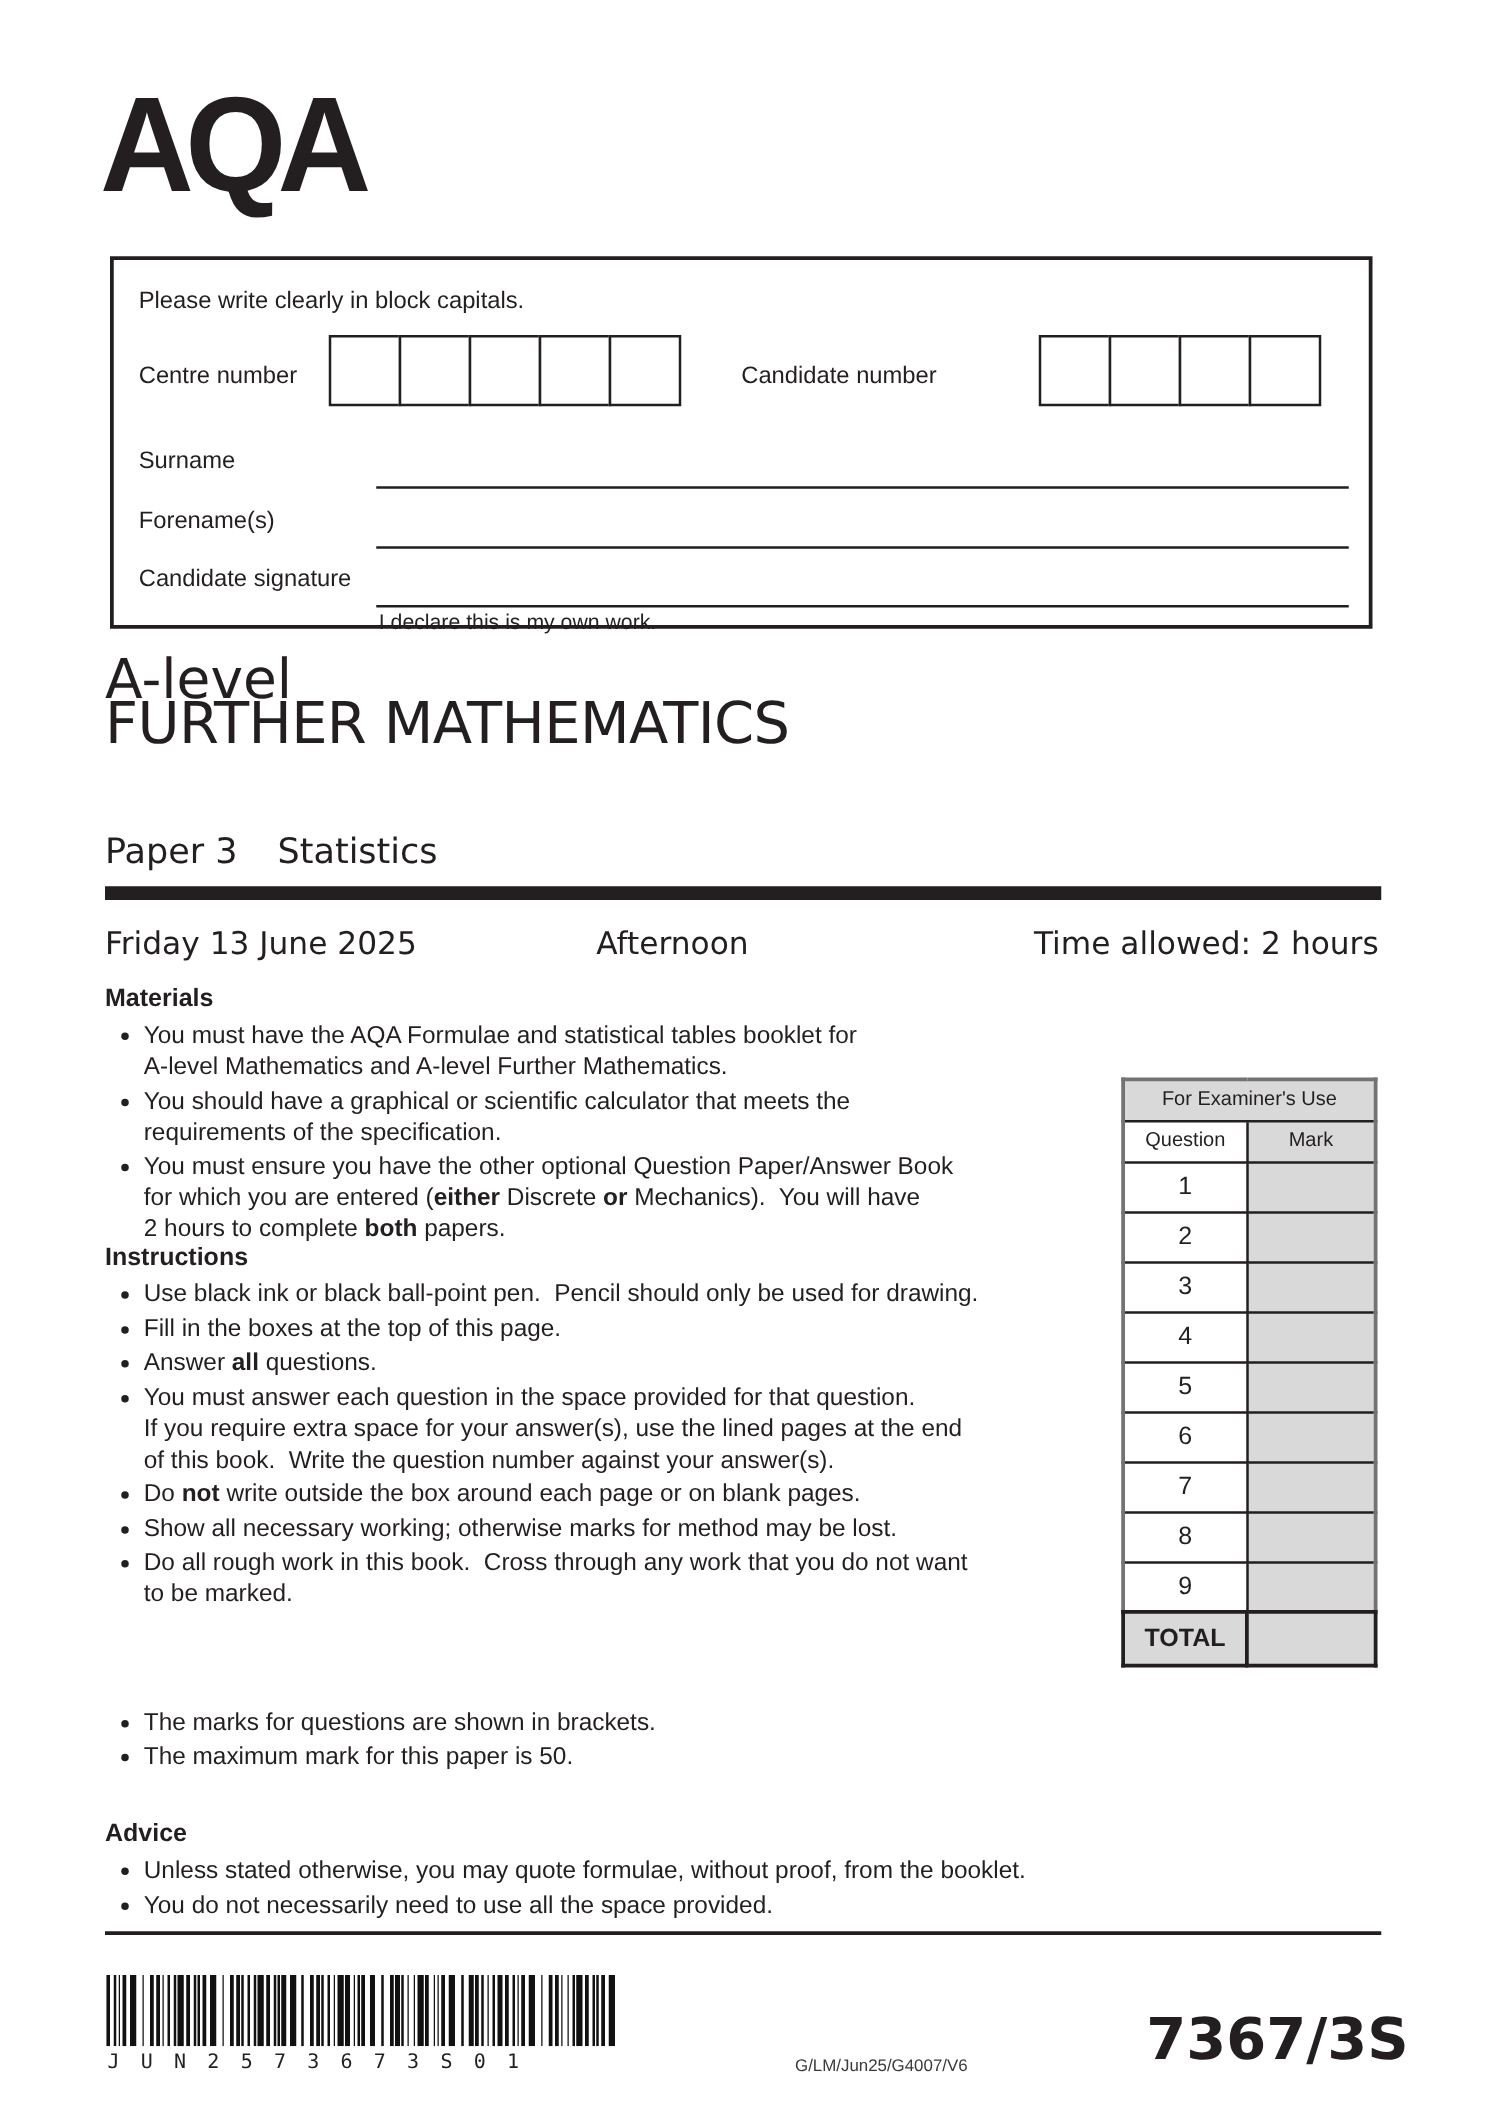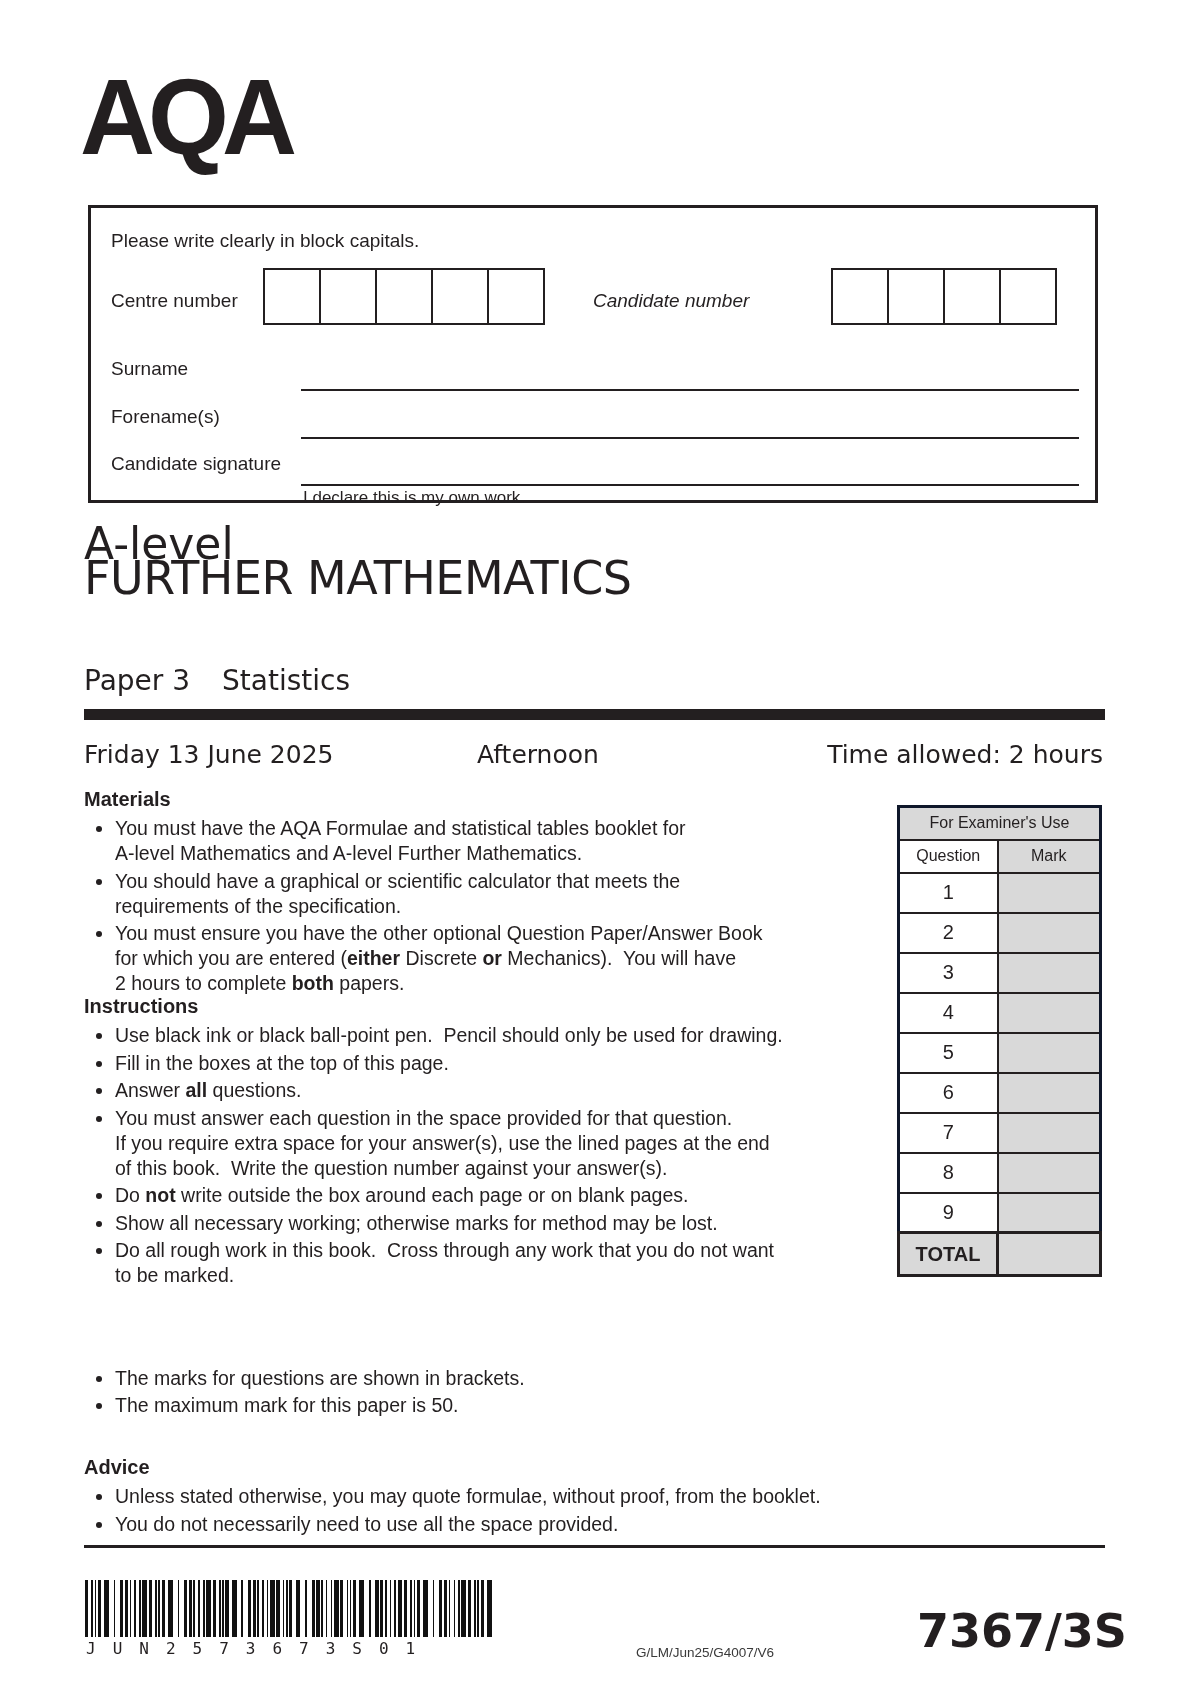--- a/index.html
+++ b/index.html
@@ -15,21 +15,21 @@
     left:80px; top:62px; font-size:104px; font-weight:900;
     letter-spacing:-7px; line-height:1; color:#231f20;
     transform:scaleY(1.04); transform-origin:top left;
   }
 
   
   .cand-box { left:88px; top:205px; width:1010px; height:298px; border:3px solid #231f20; }
   .cand-box .please { left:20px; top:22px; font-size:19px; }
   .lbl { font-size:19px; }
   .centre-lbl { left:20px; top:82px; }
-  .cand-lbl  { left:502px; top:82px;font-style:italic; }
+  .cand-lbl  { left:502px; top:82px; }
   .cells-row { display:flex; }
   .centre-cells { left:172px; top:60px; }
   .cand-cells  { left:740px; top:60px; }
   .num-cell { width:58px; height:57px; border:2px solid #231f20; margin-left:-2px; background:#fff; }
   .num-cell:first-child { margin-left:0; }
   .surname-lbl  { left:20px; top:150px; }
   .forename-lbl { left:20px; top:198px; }
   .sig-lbl      { left:20px; top:245px; }
   .write-line { border-bottom:2px solid #231f20; }
   .surname-line  { left:210px; top:150px; width:778px; height:33px; }
@@ -56,21 +56,21 @@
   .sec-information  { top:1363px; }
   .sec-advice       { top:1456px; }
   .sec-h { font-size:20px; font-weight:700; margin-bottom:5px; }
   .section ul { list-style:disc outside; padding-left:31px; }
   .section li {
     font-size:19.5px; line-height:25px; margin:2.5px 0;
     white-space:pre-wrap;
   }
 
   
-  .examiner { left:897px; top:805px; border-collapse:collapse; background:#fff; border:3px solid #0f172a; }
+  .examiner { left:897px; top:862px; border-collapse:collapse; background:#fff; border:3px solid #737373; }
   .examiner th, .examiner td { border:2px solid #231f20; text-align:center; vertical-align:middle; }
   .ex-title { height:33px; background:#d9d9d9; font-size:16px; font-weight:400; }
   .q-head { width:99px; height:33px; font-size:16px; font-weight:400; background:#fff; }
   .m-head { width:103px; font-size:16px; font-weight:400; background:#d9d9d9; }
   .q-cell { height:40px; font-size:20px; background:#fff; }
   .mark-cell { background:#d9d9d9; }
   .total-row td { border-width:3px; height:43px; }
   .total-lbl { background:#d9d9d9; font-weight:700; font-size:20px; }
 
   

